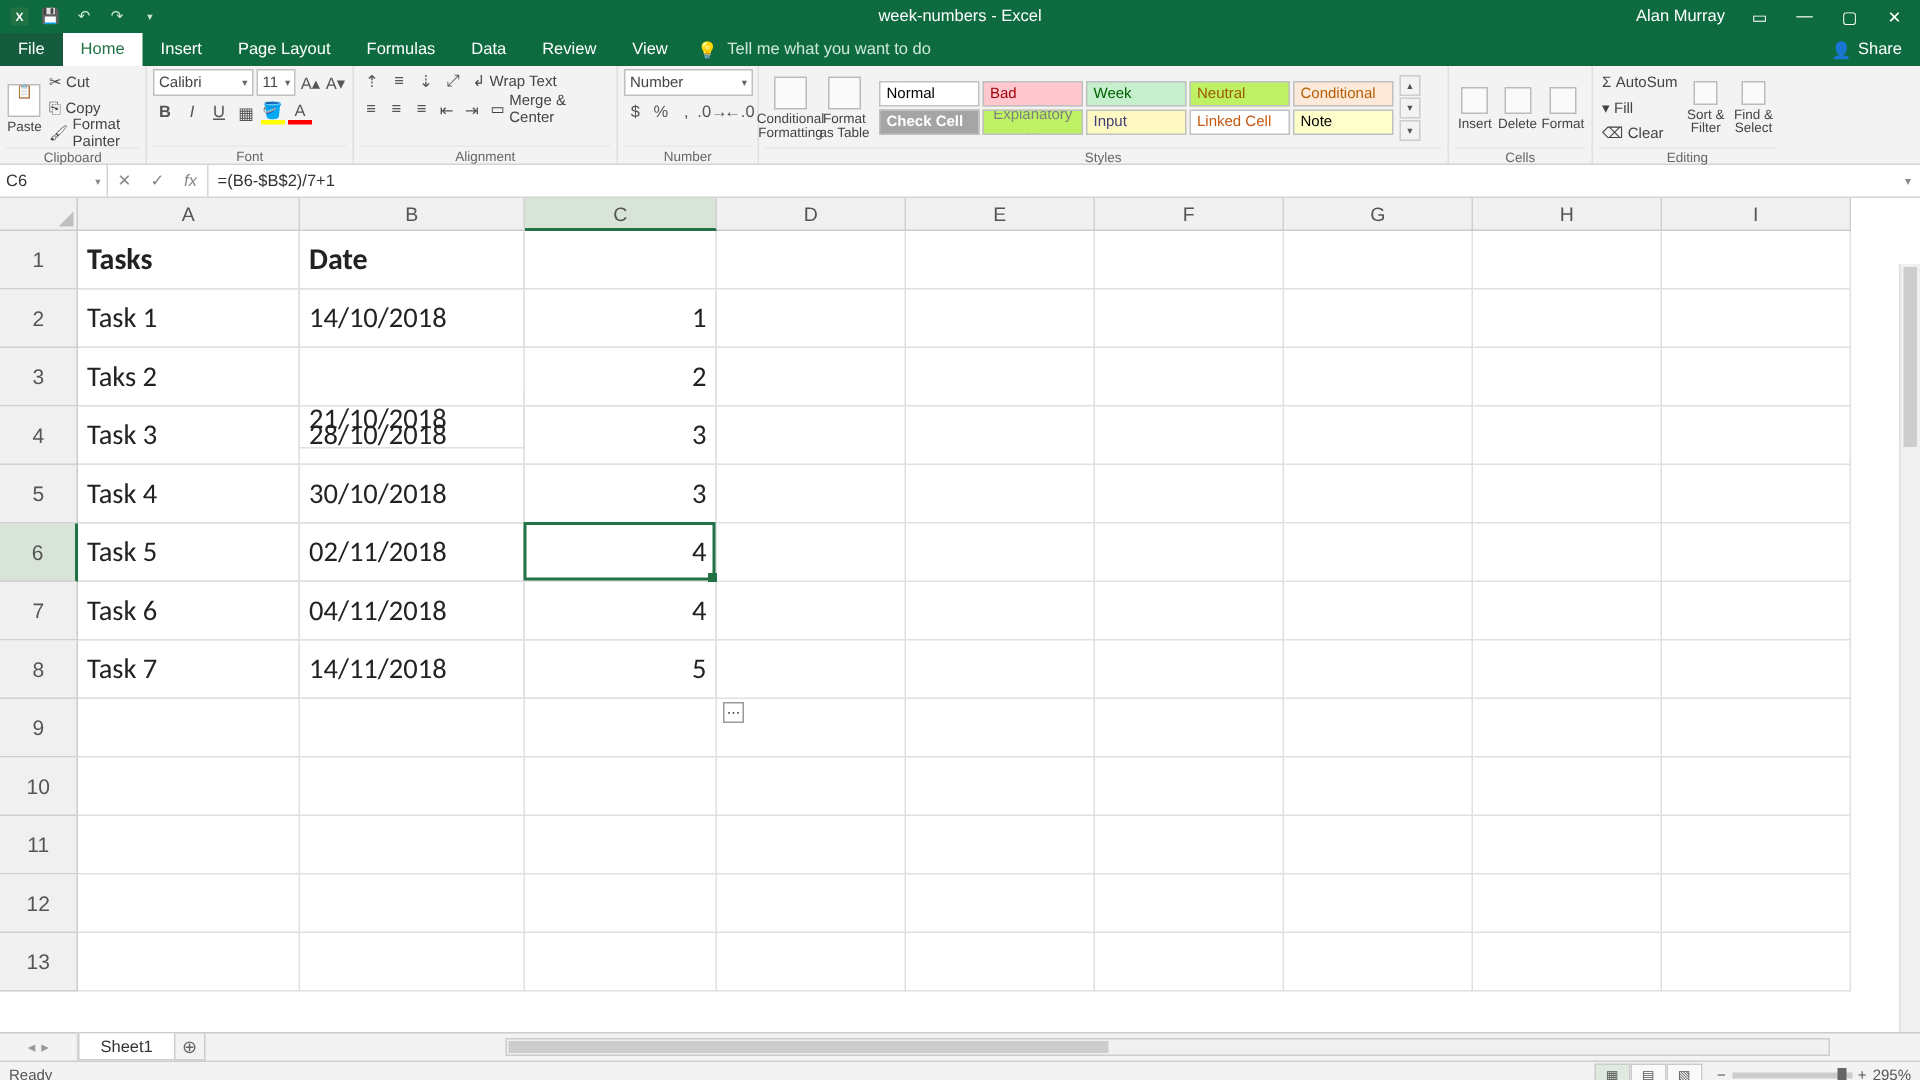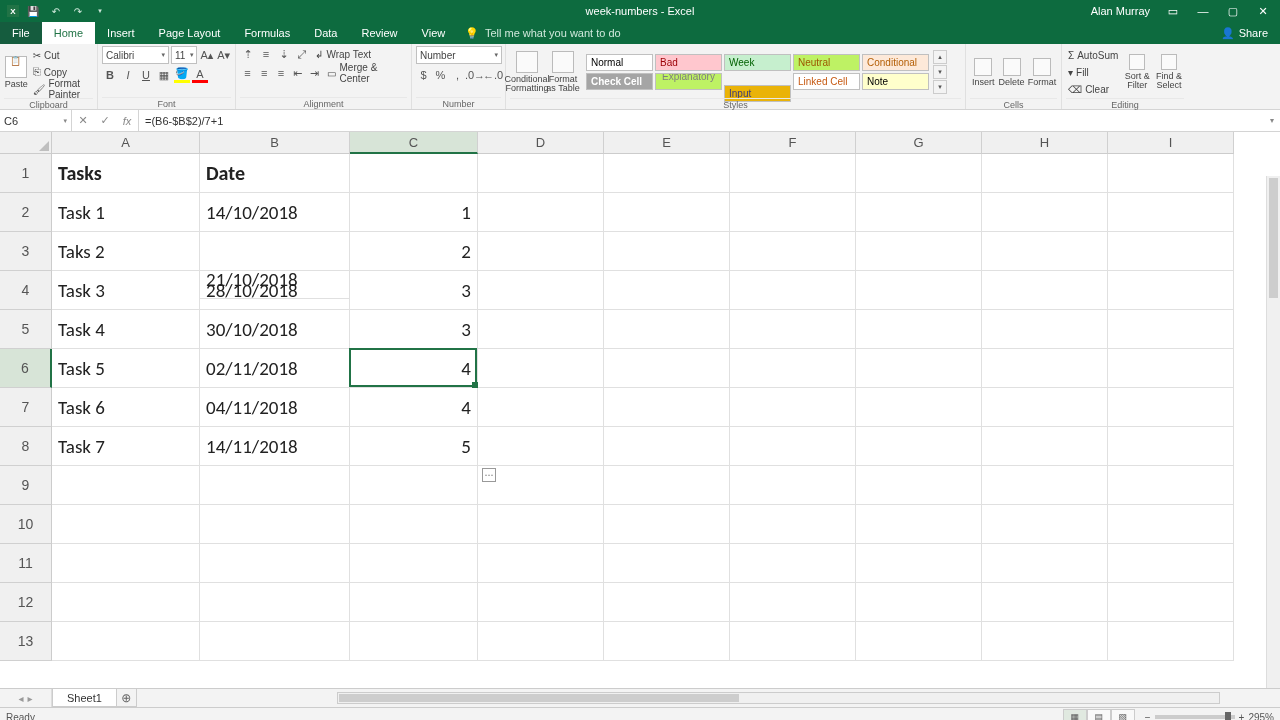--- a/index.html
+++ b/index.html
@@ -241,21 +241,21 @@
           <span>Format as Table</span>
         </div>
       <div id="styles-gallery" style="display:grid; grid-template-columns:repeat(5,67px); grid-template-rows:17px 17px; gap:2px; margin-left:4px;">
           <div class="stylecell" style="background: rgb(255, 255, 255); color: rgb(0, 0, 0);">Normal</div>
           <div class="stylecell" style="background: rgb(255, 199, 206); color: rgb(156, 0, 6);">Bad</div>
           <div class="stylecell" style="background: rgb(198, 239, 206); color: rgb(0, 97, 0);">Week</div>
           <div class="stylecell" style="background: #bef264; color: rgb(156, 87, 0);">Neutral</div>
           <div class="stylecell" style="background: rgb(253, 233, 217); color: rgb(180, 95, 6);">Conditional</div>
           <div class="stylecell" style="background: rgb(165, 165, 165); color: rgb(255, 255, 255); font-weight: bold;">Check Cell</div>
           <div class="stylecell" style="background: #bef264; color: rgb(127, 127, 127); text-align: center;">Explanatory ...</div>
-          <div class="stylecell" style="background: #eab308; color: rgb(63, 63, 118); margin-top: 12px;">Input</div>
+          <div class="stylecell" style="background: #fef9c3; color: rgb(63, 63, 118);">Input</div>
           <div class="stylecell" style="background: rgb(255, 255, 255); color: rgb(198, 89, 17);">Linked Cell</div>
           <div class="stylecell" style="background: rgb(255, 255, 204); color: rgb(0, 0, 0);">Note</div>
         </div>
       <div class="rv" style="margin-left:2px;">
         <div class="ricon" style="border:1px solid #ccc;height:14px;width:14px;font-size:7px;">▴</div>
         <div class="ricon" style="border:1px solid #ccc;height:14px;width:14px;font-size:7px;">▾</div>
         <div class="ricon" style="border:1px solid #ccc;height:14px;width:14px;font-size:7px;">▾</div>
       </div>
     </div>
     <div class="rgrp-label">Styles</div>

